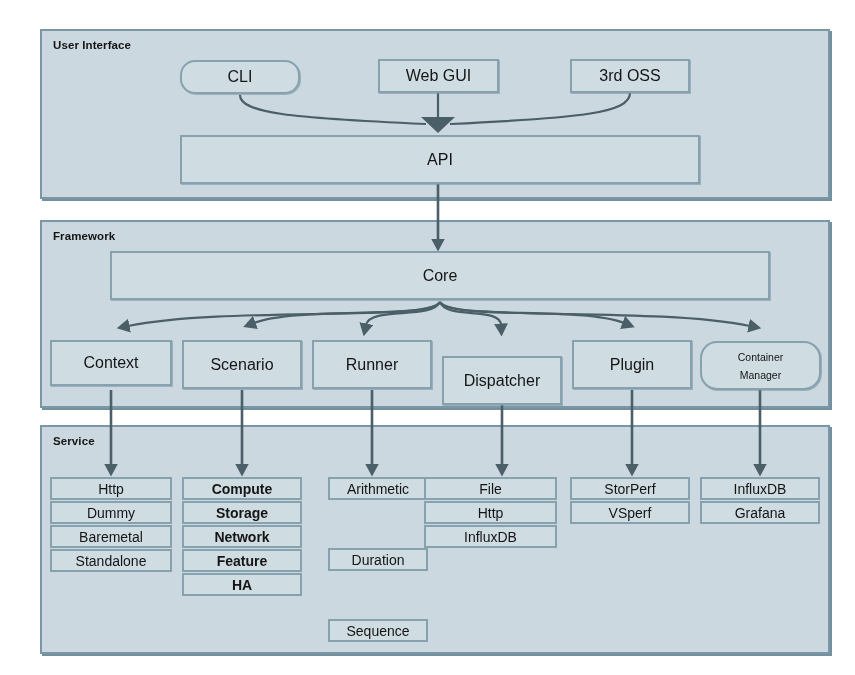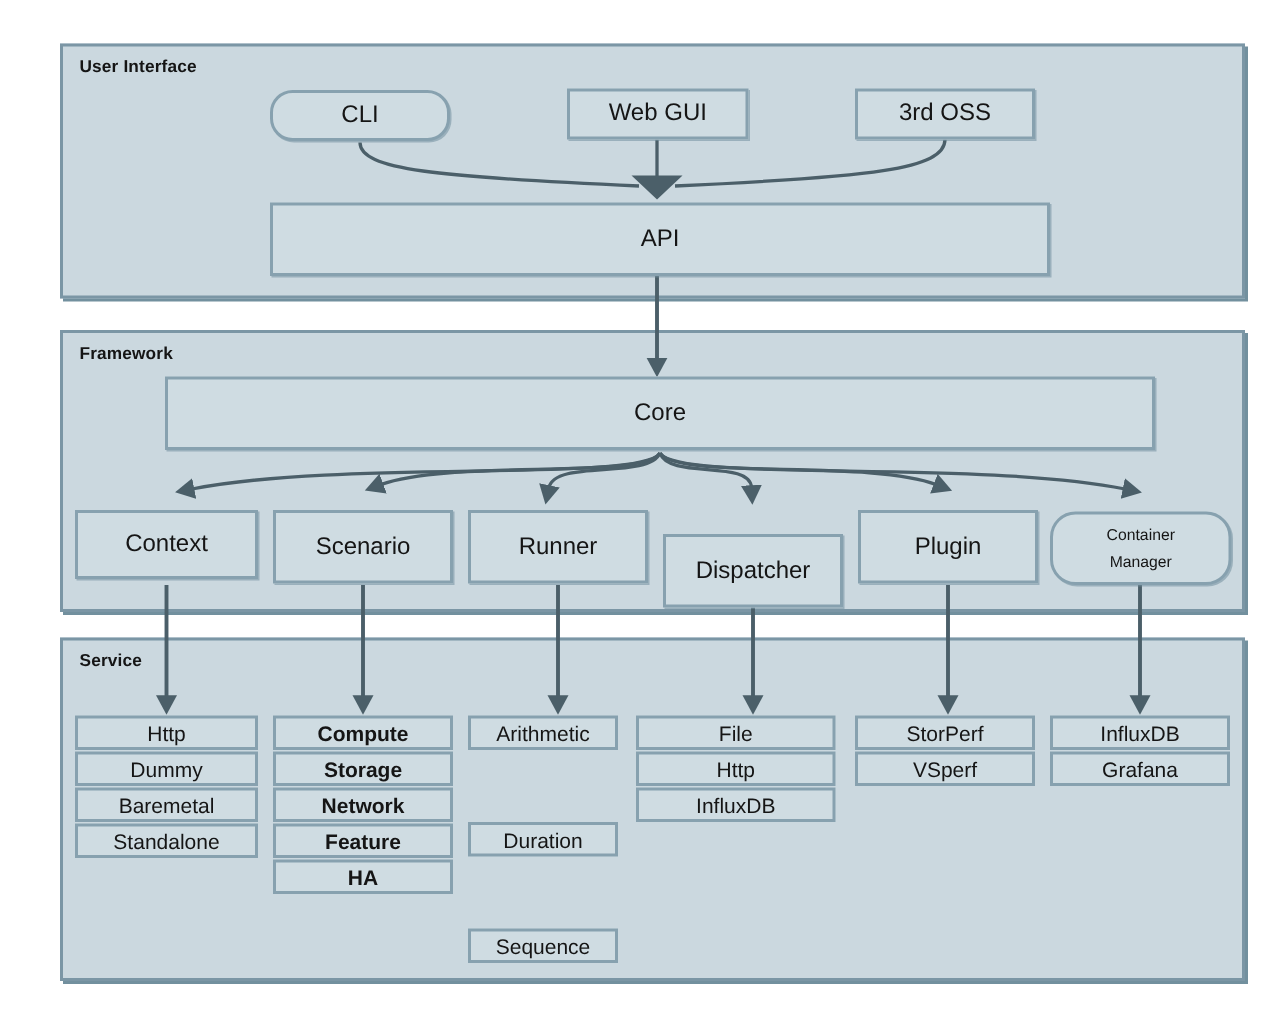--- a/index.html
+++ b/index.html
@@ -157,21 +157,21 @@
   </div>
 
   <div class="col" style="left:182px; top:477px; width:120px;font-weight:bold;">
     <div class="srow">Compute</div>
     <div class="srow">Storage</div>
     <div class="srow">Network</div>
     <div class="srow">Feature</div>
     <div class="srow">HA</div>
   </div>
 
-  <div class="col" style="left:312px; top:477px; width:100px;gap:48px;">
+  <div class="col" style="left:328px; top:477px; width:100px;gap:48px;">
     <div class="srow">Arithmetic</div>
     <div class="srow">Duration</div>
     <div class="srow">Sequence</div>
   </div>
 
   <div class="col" style="left:424px; top:477px; width:133px;">
     <div class="srow">File</div>
     <div class="srow">Http</div>
     <div class="srow">InfluxDB</div>
   </div>

